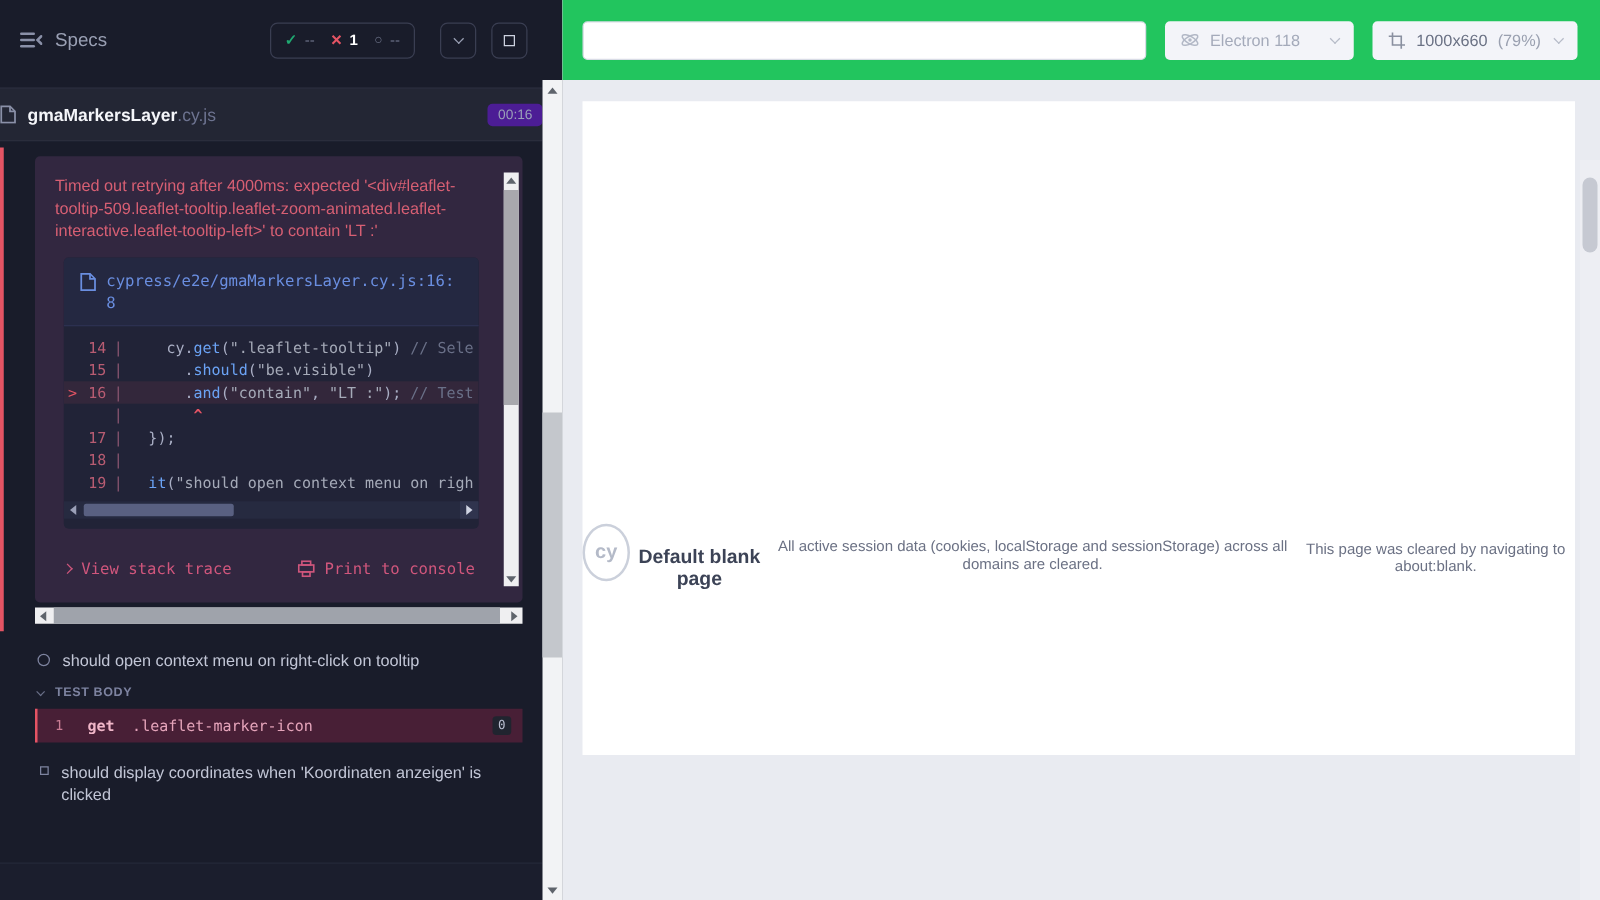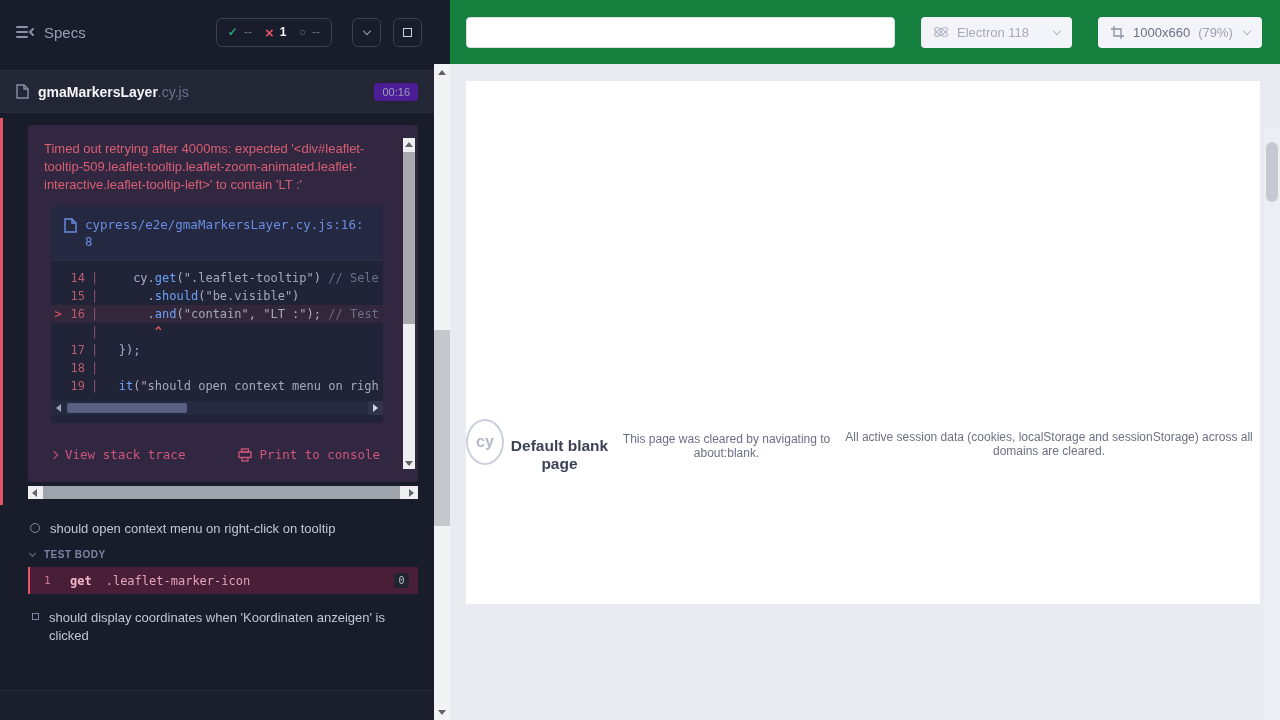--- a/index.html
+++ b/index.html
@@ -25,21 +25,21 @@
     display:flex;align-items:center;justify-content:center;color:#9aa0b4;cursor:pointer;margin-left:2px}
   .stop-sq{width:9px;height:9px;border:1.5px solid #cdd2e0}
 
   .chev{display:inline-block;width:6px;height:6px;border-right:1.6px solid currentColor;
     border-bottom:1.6px solid currentColor}
   .chev.down{transform:rotate(45deg);margin-top:-3px}
   .chev.right{transform:rotate(-45deg)}
   .chev.small{width:5px;height:5px}
 
   .spec-row{height:43px;margin-top:6px;background:#232634;display:flex;align-items:center;
-    padding:0 16px;border-top:1px solid #2a2d3c;border-bottom:1px solid #2a2d3c;cursor:pointer}
+    padding:0 0;border-top:1px solid #2a2d3c;border-bottom:1px solid #2a2d3c;cursor:pointer}
   .spec-title{margin-left:9px;font-size:14px}
   .spec-name{color:#f5f6fa;font-weight:bold}
   .spec-ext{color:#6d7390}
   .spec-time{margin-left:auto;background:#4c1d95;color:#9aa0b8;font-size:11px;padding:3px 8px;border-radius:4px}
 
   .attempt{margin-top:5px;border-left:3px solid #e45464;padding:7px 16px 6px 25px;position:relative}
   .err-panel{background:#322740;border-radius:4px;position:relative;padding:15px 16px 20px 16px}
   .err-msg{color:#d75f73;font-size:13px;line-height:18px;overflow-wrap:break-word;
     padding-right:20px;margin-bottom:6px}
 
@@ -114,21 +114,21 @@
   .sb-footer{position:absolute;bottom:0;left:0;width:434px;height:30px;background:#1b1e2d;border-top:1px solid #252938}
 
   .sb-scrollbar{position:absolute;top:64px;right:0;bottom:0;width:16px;background:#f2f3f5}
   .sb-arrow{position:absolute;left:0;width:16px;height:16px;display:flex;align-items:center;justify-content:center;cursor:pointer}
   .sb-arrow.up{top:0}
   .sb-arrow.down{bottom:0}
   .sb-thumb{position:absolute;left:0;width:16px;top:266px;height:196px;background:#c4c7cc;cursor:pointer}
 
   
   .main{flex:1;position:relative;background:#e9ebf1;height:720px}
-  .topbar{height:64px;background:#15803d;display:flex;align-items:center;padding:0 18px 0 16px;gap:26px}
+  .topbar{height:64px;background:#22c55e;display:flex;align-items:center;padding:0 18px 0 16px;gap:15px}
   .url-input{flex:1;height:31px;border:1px solid #d9dce6;border-radius:4px;background:#fff;
     padding:0 10px;font-size:13px;color:#3a4154;outline:none;font-family:inherit}
   .sel-btn{height:31px;border:none;border-radius:4px;background:#f3f4f9;display:flex;
     align-items:center;gap:8px;padding:0 12px;font-size:13px;cursor:pointer;font-family:inherit}
   .sel-btn.browser{color:#a4aaba;width:151px}
   .sel-btn.viewport{color:#6a7184;width:164px}
   .sel-btn .chev{color:#b6bbc8;margin-left:auto;flex-shrink:0}
   .vp-zoom{color:#9aa0b0}
 
   .content{position:absolute;top:64px;left:0;right:0;bottom:0}
@@ -343,21 +343,21 @@
         <span class="vp-size">1000x660</span>
         <span class="vp-zoom">(79%)</span>
         <span class="chev down"></span>
       </button>
     </div>
 
     <div class="content">
       <div class="aut">
         <div class="cy-logo">cy</div>
         <div class="blank-title">Default blank page</div>
+        <div class="blank-line l2">All active session data (cookies, localStorage and sessionStorage) across all domains are cleared.</div>
         <div class="blank-line">This page was cleared by navigating to about:blank.</div>
-        <div class="blank-line l2">All active session data (cookies, localStorage and sessionStorage) across all domains are cleared.</div>
       </div>
       <div class="main-scrollbar">
         <span class="ms-thumb"></span>
       </div>
     </div>
   </main>
 </div>
 
 </body></html>

